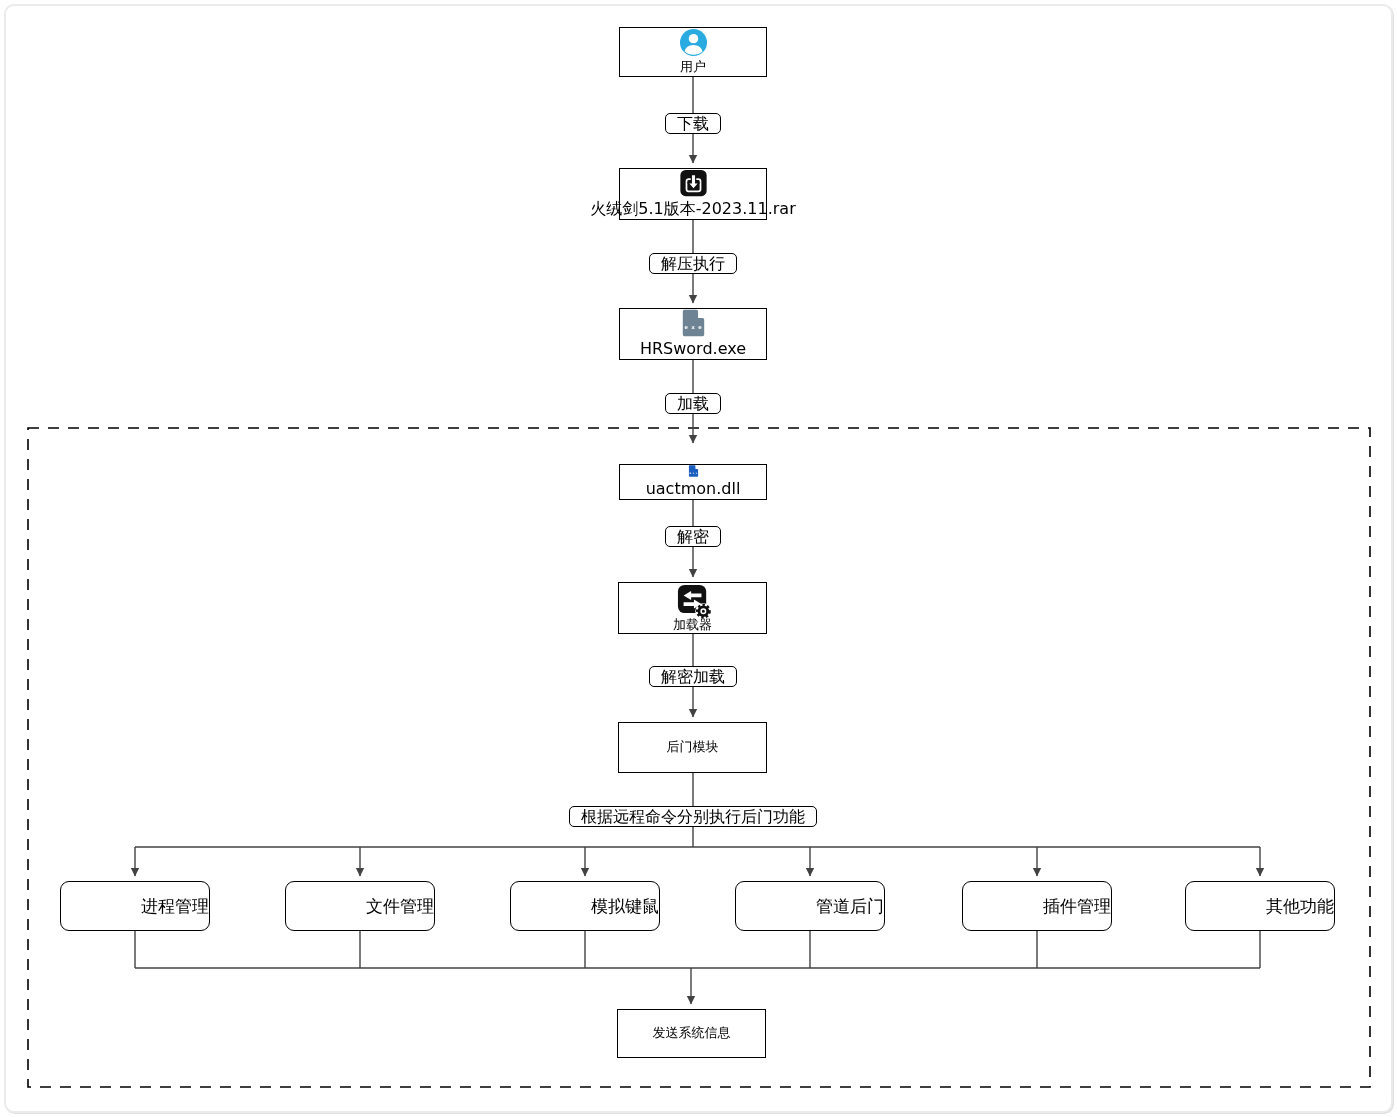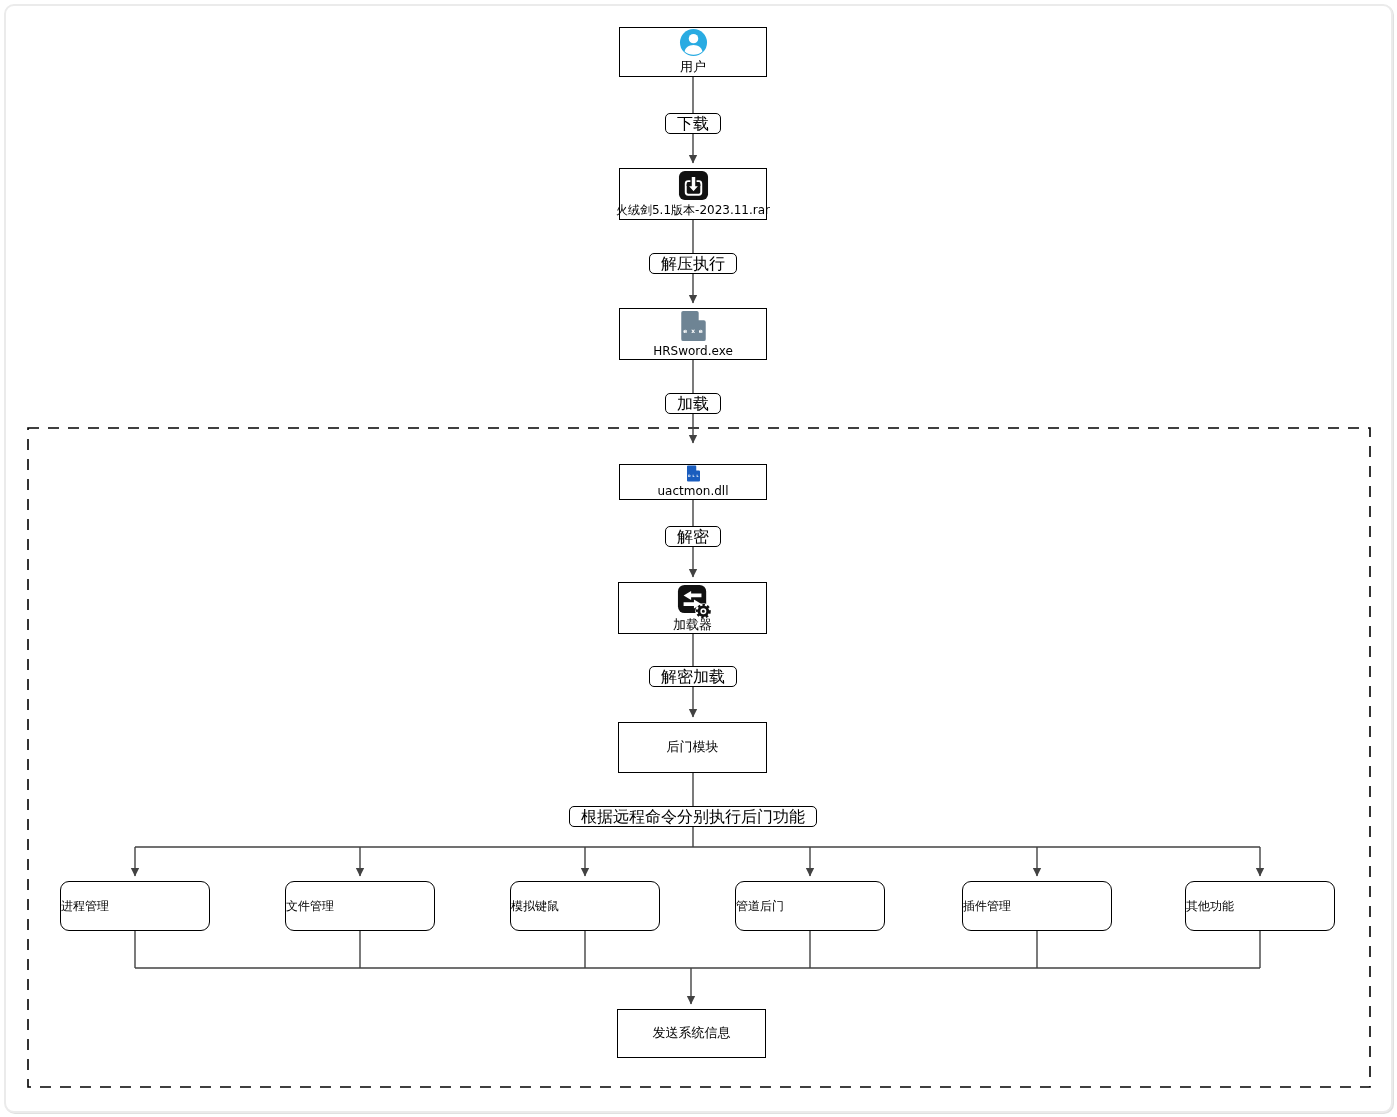--- a/index.html
+++ b/index.html
@@ -13,32 +13,32 @@
   }
   .stage{position:absolute;inset:0;}
   svg.wires{position:absolute;left:0;top:0;width:1397px;height:1117px;}
 
   .node{
     position:absolute;background:#fff;border:1px solid #000;border-radius:0;
     display:flex;flex-direction:column;align-items:center;justify-content:center;
     box-sizing:border-box;font-size:13px;line-height:1.25;text-align:center;
   }
   .node .icon{display:block;margin-bottom:2px;}
-  .node .small{font-size:12px;white-space:nowrap;}
+  .node .small{font-size:16px;white-space:nowrap;}
 
   .edge-label{
     position:absolute;transform:translateX(-50%);background:#fff;border:1px solid #000;
     border-radius:5px;font-size:16px;line-height:19px;padding:0 11px;white-space:nowrap;
     box-sizing:border-box;height:21px;text-align:center;
   }
 
   .branch{
     position:absolute;top:881px;width:150px;height:50px;background:#fff;
     border:1px solid #000;border-radius:9px;display:flex;align-items:center;
-    justify-content:flex-start;font-size:12px;box-sizing:border-box;
+    justify-content:flex-end;font-size:17px;box-sizing:border-box;
   }
 </style>
 </head>
 <body>
 
 <div class="card"></div>
 
 <div class="stage">
 
   <svg class="wires" viewBox="0 0 1397 1117" fill="none">

